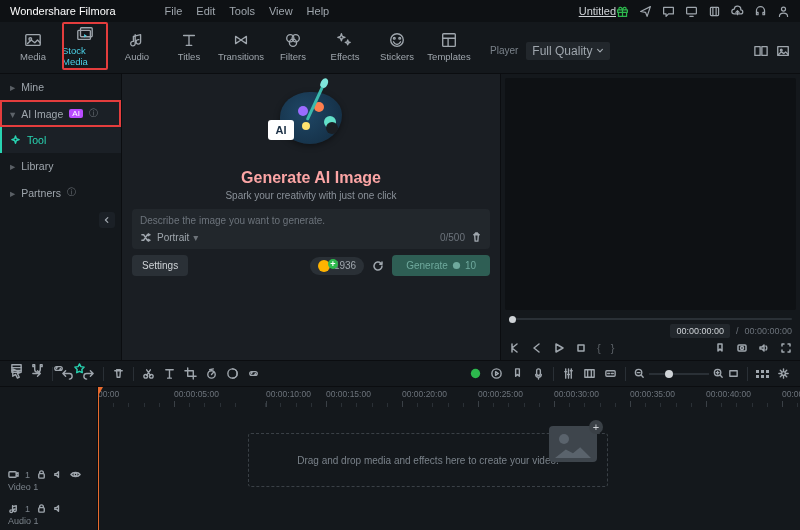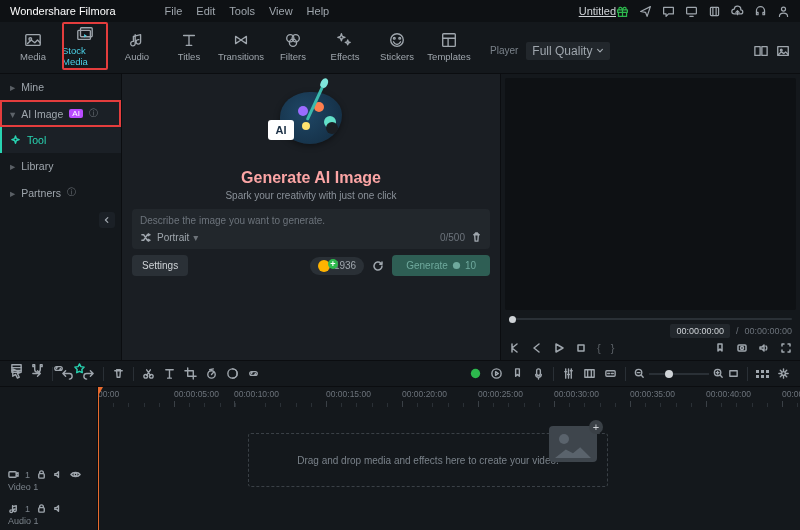--- a/index.html
+++ b/index.html
@@ -527,21 +527,21 @@
         <div class="tick" style="left: 0px;">00:00</div>
         <div class="sub" style="left: 15.2px;"></div>
         <div class="sub" style="left: 30.4px;"></div>
         <div class="sub" style="left: 45.6px;"></div>
         <div class="sub" style="left: 60.8px;"></div>
         <div class="tick" style="left: 76px;">00:00:05:00</div>
         <div class="sub" style="left: 91.2px;"></div>
         <div class="sub" style="left: 106.4px;"></div>
         <div class="sub" style="left: 121.6px;"></div>
         <div class="sub" style="left: 136.8px;"></div>
-        <div class="tick" style="left: 136px;">00:00:10:00</div>
+        <div class="tick" style="left: 168px;">00:00:10:00</div>
         <div class="sub" style="left: 167.2px;"></div>
         <div class="sub" style="left: 182.4px;"></div>
         <div class="sub" style="left: 197.6px;"></div>
         <div class="sub" style="left: 212.8px;"></div>
         <div class="tick" style="left: 228px;">00:00:15:00</div>
         <div class="sub" style="left: 243.2px;"></div>
         <div class="sub" style="left: 258.4px;"></div>
         <div class="sub" style="left: 273.6px;"></div>
         <div class="sub" style="left: 288.8px;"></div>
         <div class="tick" style="left: 304px;">00:00:20:00</div>

